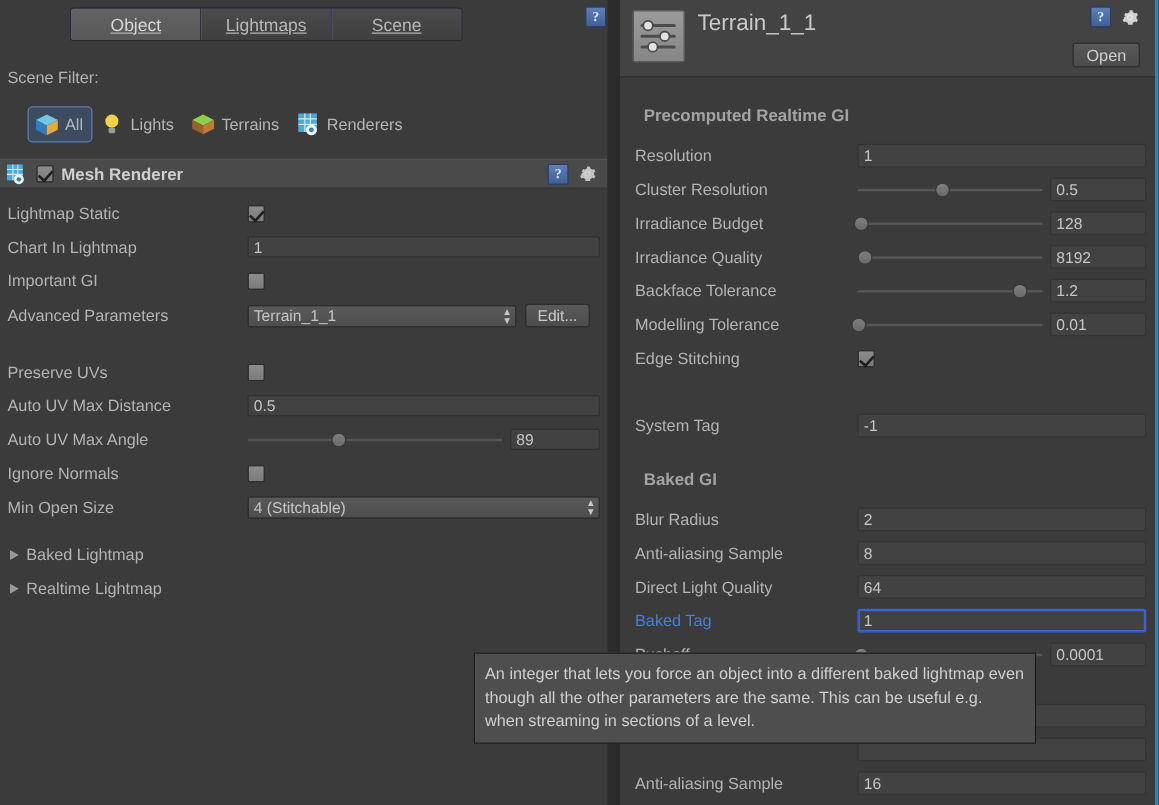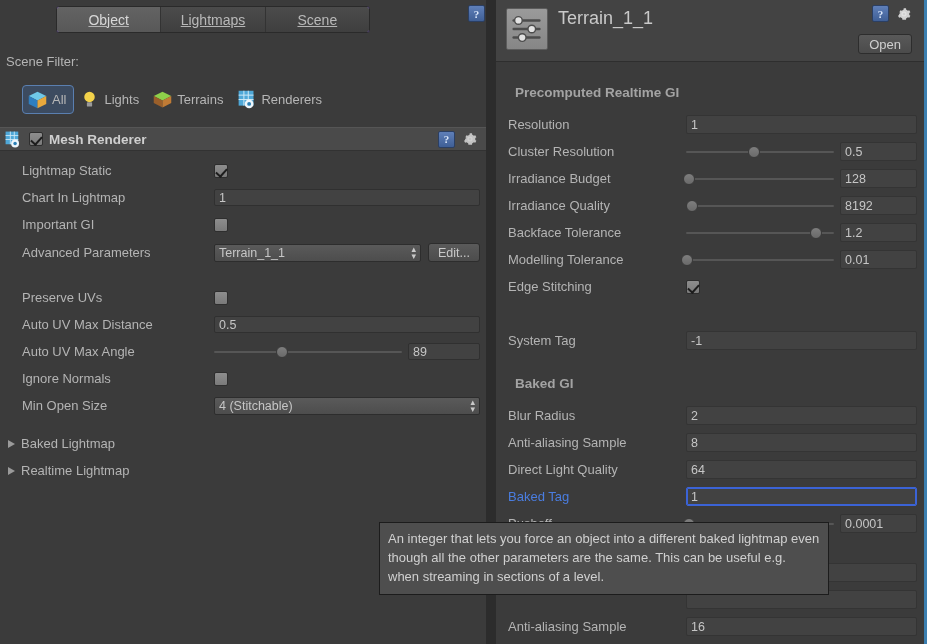--- a/index.html
+++ b/index.html
@@ -123,21 +123,21 @@
     display: flex; align-items: center; gap: 7px;
   }
   .gear {
     width: 16px; height: 16px; cursor: pointer;
   }
 
   
   .prop {
     position: absolute; left: 0; right: 6px;
     height: 25px;
-    display: flex; align-items: center; padding-left: 16px;
+    display: flex; align-items: center;
   }
   .plabel {
     width: 198px; padding-left: 6px;
     font-size: 13px; color: #b4b4b4;
     white-space: nowrap;
   }
   .field {
     flex: 1; height: 17px;
     background: #424242;
     border: 1px solid #303030;

